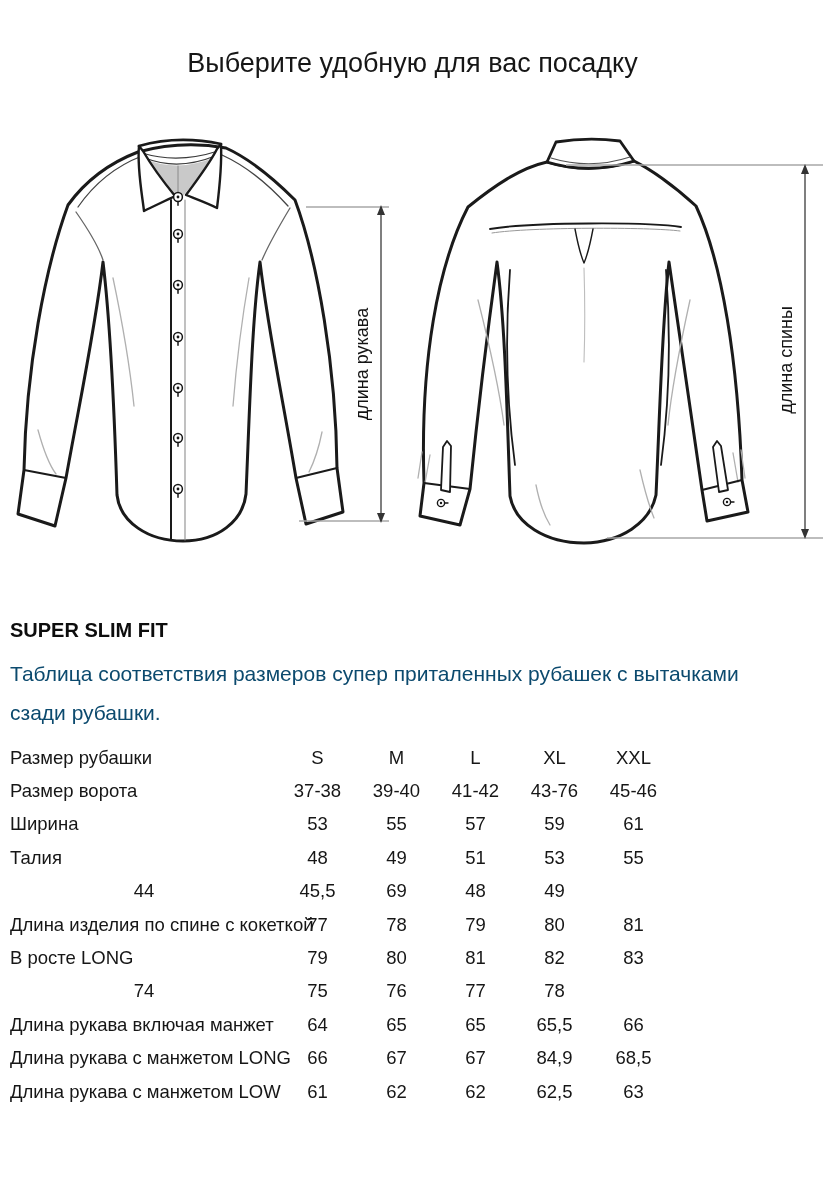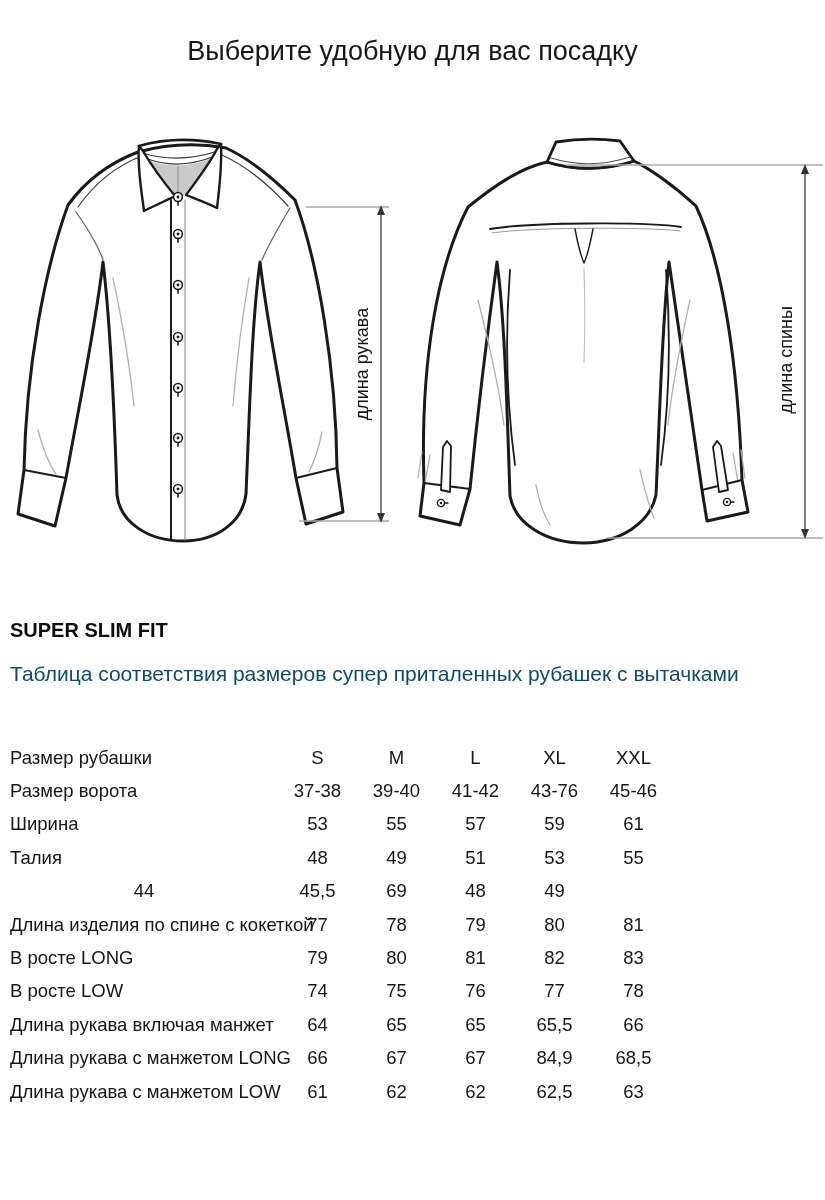--- a/index.html
+++ b/index.html
@@ -1,18 +1,18 @@
 <!DOCTYPE html>
 <html><head>
 <meta charset="utf-8">
 <style>
   html,body{margin:0;padding:0;background:#fff;}
   .page{position:relative;width:825px;height:1200px;background:#fff;overflow:hidden;
         font-family:"Liberation Sans",sans-serif;color:#111;}
-  .title{position:absolute;top:36px;left:0;width:825px;text-align:center;
+  .title{position:absolute;top:48px;left:0;width:825px;text-align:center;
          font-size:27px;font-weight:400;color:#161616;}
   .diagram{position:absolute;top:110px;left:0;}
   .heading{position:absolute;top:619px;left:10px;font-size:20px;font-weight:bold;color:#0d0d0d;}
   .desc{position:absolute;top:654px;left:10px;font-size:21px;line-height:39px;color:#0c4a6e;}
   .size-table{position:absolute;top:741px;left:10px;}
   .trow{display:grid;grid-template-columns:268px 79px 79px 79px 79px 79px;
         height:33.4px;align-items:center;font-size:18.5px;color:#161616;}
   .tlabel{white-space:nowrap;text-align:left;}
   .tcell{text-align:center;white-space:nowrap;}
   svg text{font-family:"Liberation Sans",sans-serif;font-size:18px;fill:#141414;}
@@ -143,20 +143,21 @@
       <path fill="#333" stroke="none" d="M 805,164 L 801,174 L 809,174 Z"></path>
       <path fill="#333" stroke="none" d="M 805,539 L 801,529 L 809,529 Z"></path>
       <text x="792" y="360" text-anchor="middle" transform="rotate(-90 792 360)">длина спины</text>
     </g>
   </svg>
 
   <div class="heading">SUPER SLIM FIT</div>
 
   <div class="desc">
     <div>Таблица соответствия размеров супер приталенных рубашек с вытачками</div>
+    <div>сзади рубашки.</div>
   </div>
 
   <div class="size-table">
       <div class="trow">
         <div class="tlabel">Размер рубашки</div>
         <div class="tcell">S</div>
         <div class="tcell">M</div>
         <div class="tcell">L</div>
         <div class="tcell">XL</div>
         <div class="tcell">XXL</div>
@@ -202,21 +203,20 @@
       </div>
       <div class="trow">
         <div class="tlabel">В росте LONG</div>
         <div class="tcell">79</div>
         <div class="tcell">80</div>
         <div class="tcell">81</div>
         <div class="tcell">82</div>
         <div class="tcell">83</div>
       </div>
       <div class="trow">
-        <div class="tlabel">В росте LOW</div>
         <div class="tcell">74</div>
         <div class="tcell">75</div>
         <div class="tcell">76</div>
         <div class="tcell">77</div>
         <div class="tcell">78</div>
       </div>
       <div class="trow">
         <div class="tlabel">Длина рукава включая манжет</div>
         <div class="tcell">64</div>
         <div class="tcell">65</div>

